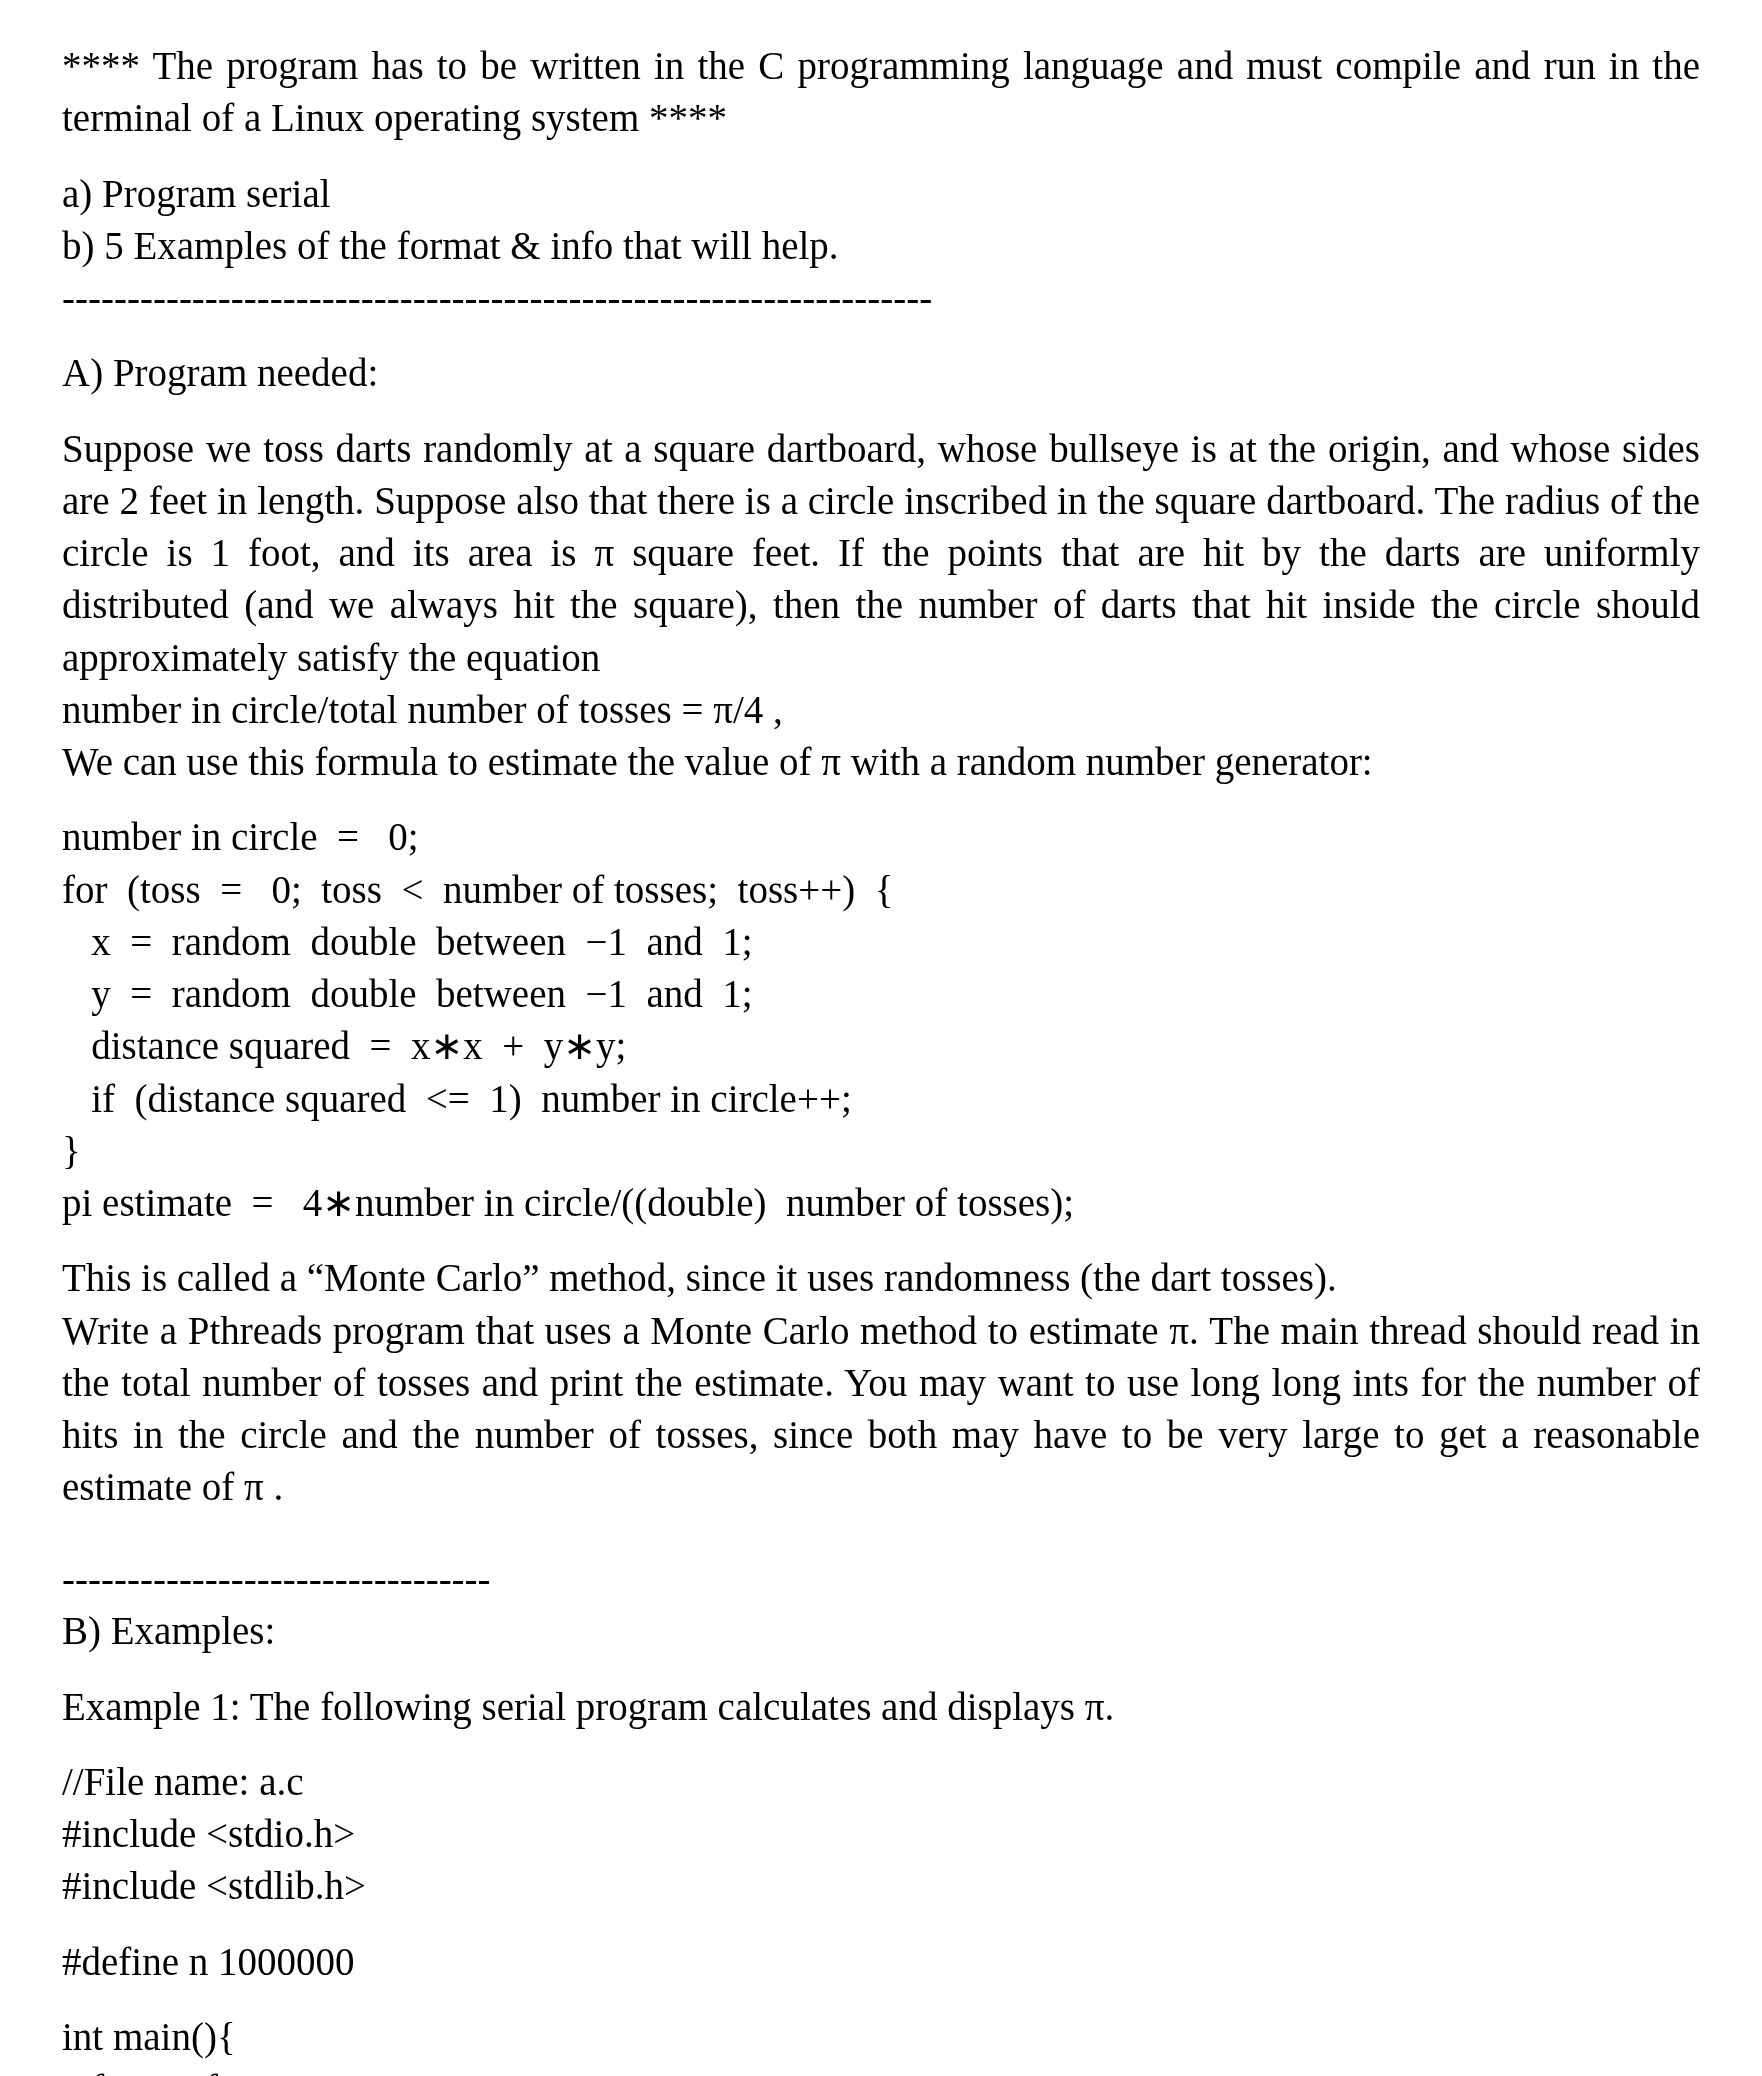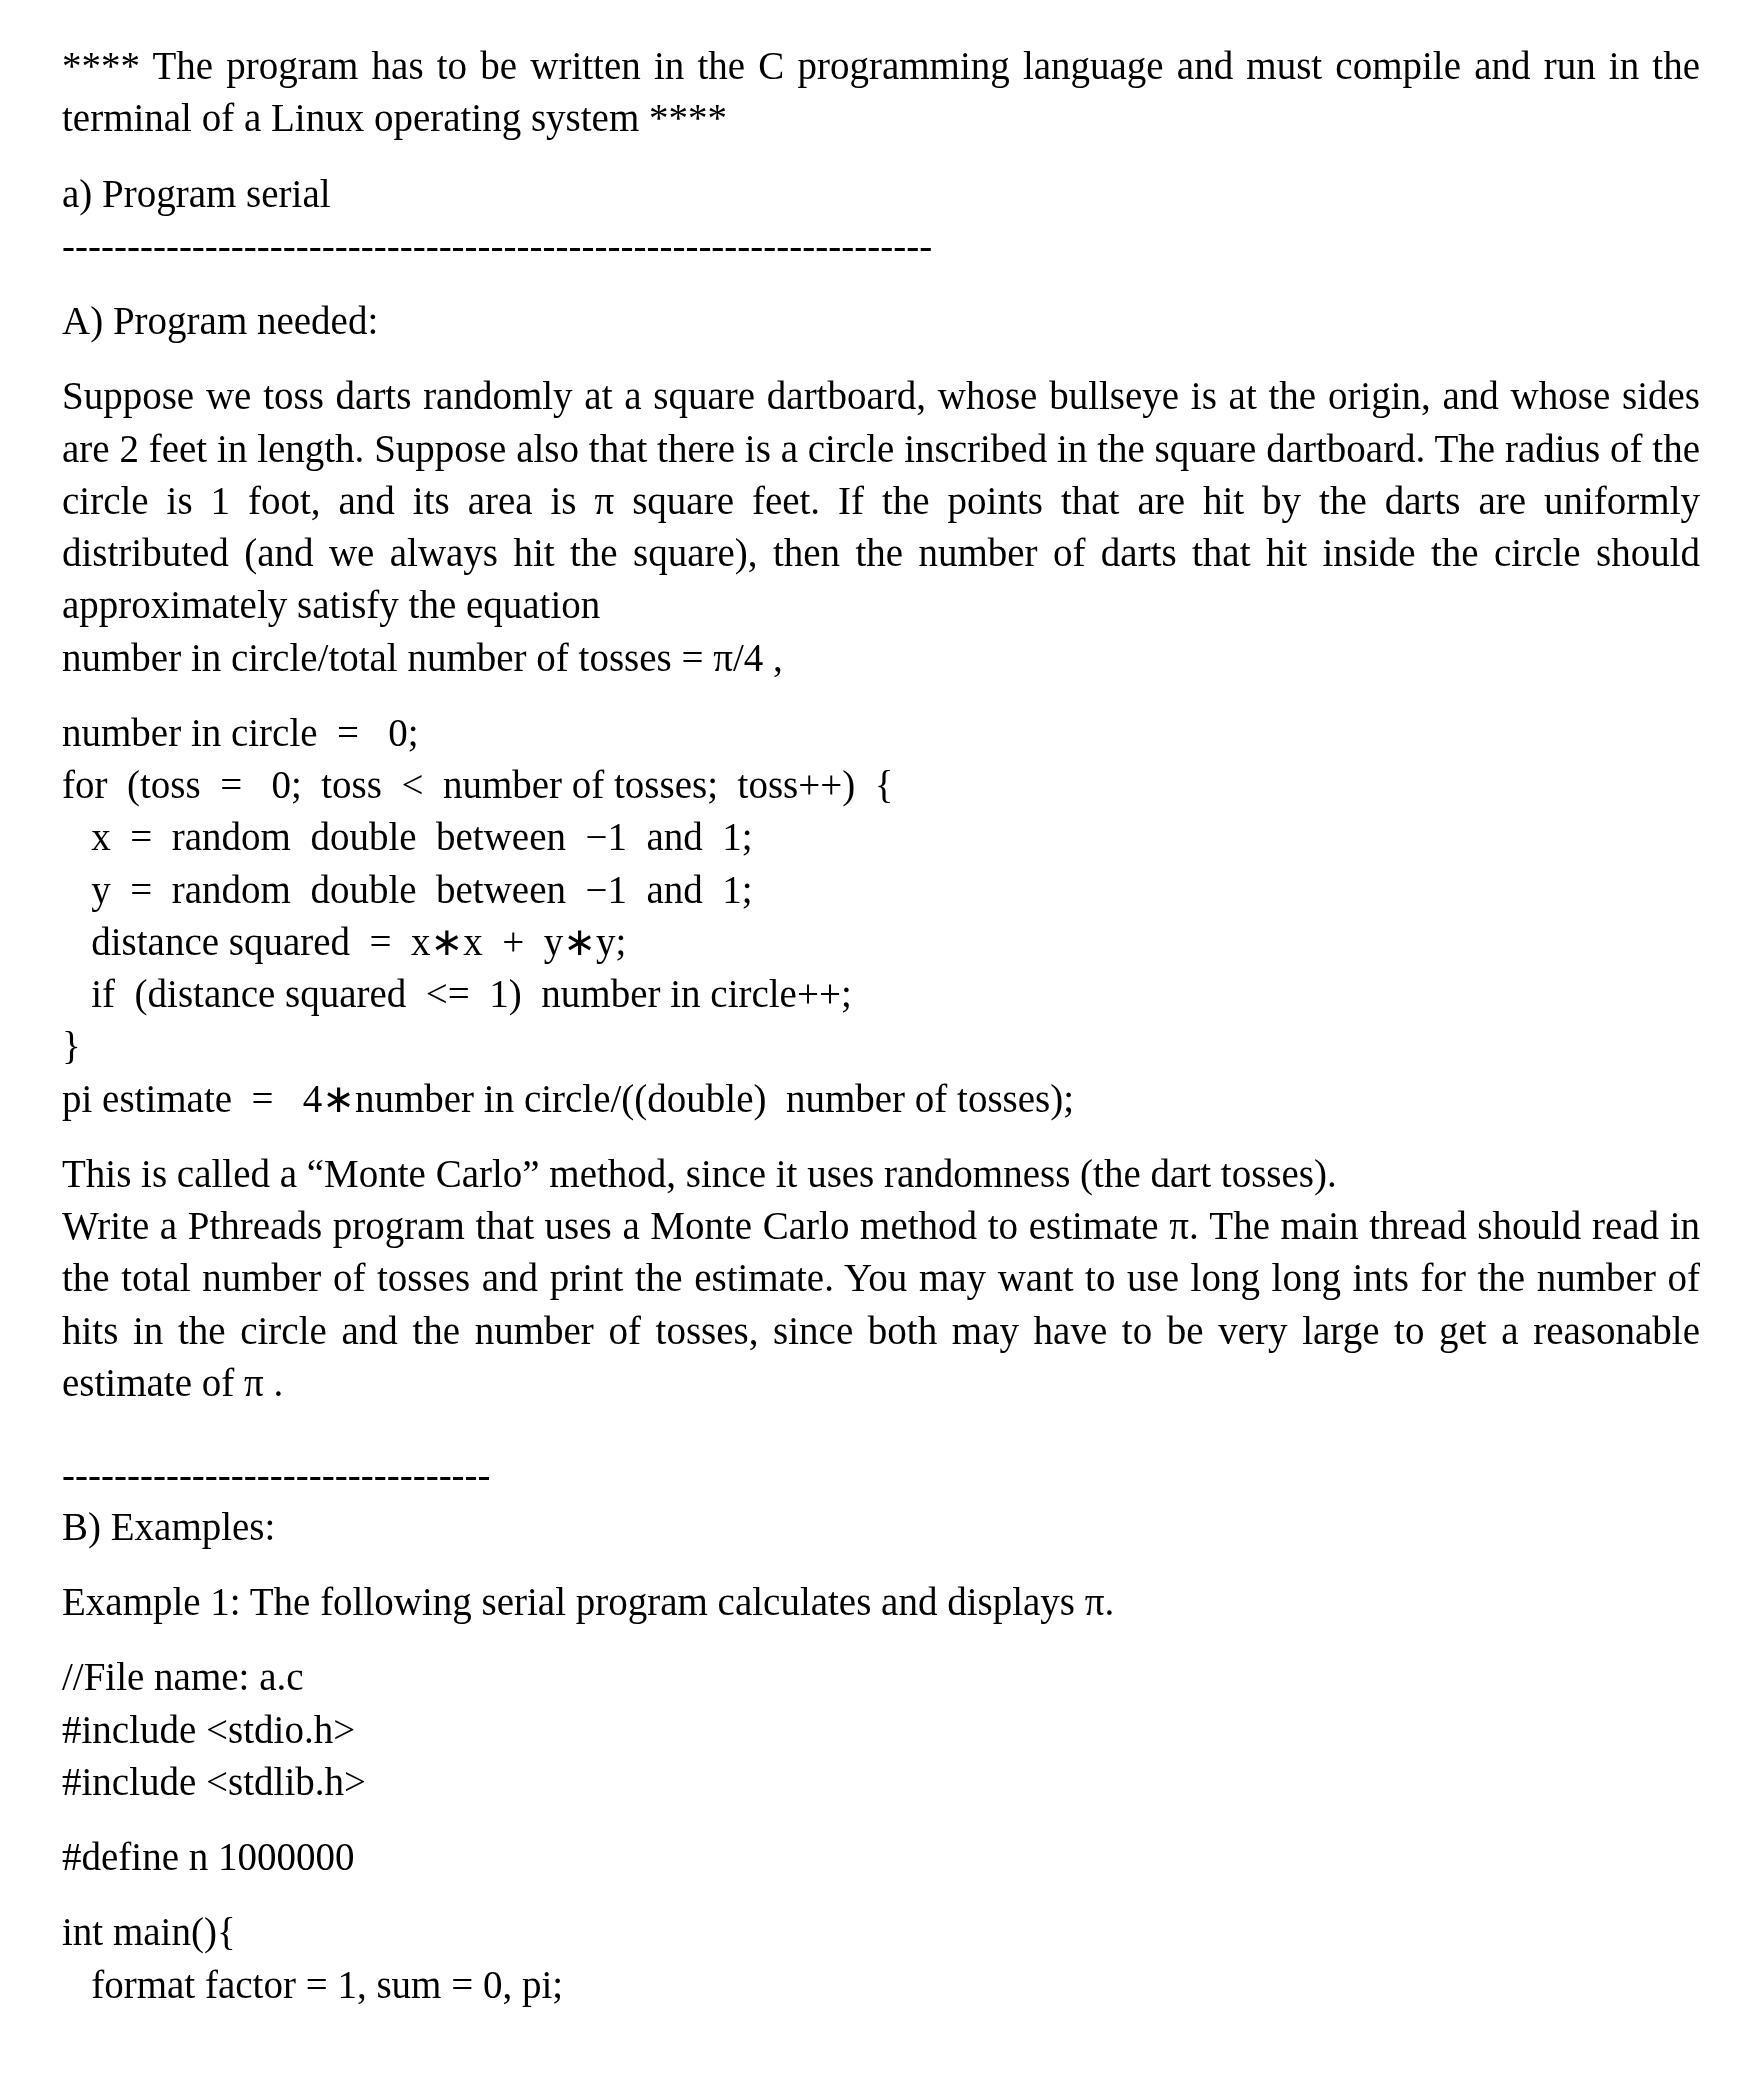--- a/index.html
+++ b/index.html
@@ -50,30 +50,32 @@
 <body>
 
 <div class="page">
   <div class="doc">
 
     <p class="para justify">**** The program has to be written in the C programming language and must compile and run in the terminal of a Linux operating system ****</p>
 
     <div class="blank"></div>
 
     <p class="para">a) Program serial</p>
+    <p class="para">b) 5 Examples of the format &amp; info that will help.</p>
     <p class="para rule">-------------------------------------------------------------------</p>
 
     <div class="blank"></div>
 
     <p class="para">A) Program needed:</p>
 
     <div class="blank"></div>
 
     <p class="para justify">Suppose we toss darts randomly at a square dartboard, whose bullseye is at the origin, and whose sides are 2 feet in length. Suppose also that there is a circle inscribed in the square dartboard. The radius of the circle is 1 foot, and its area is π square feet. If the points that are hit by the darts are uniformly distributed (and we always hit the square), then the number of darts that hit inside the circle should approximately satisfy the equation</p>
     <p class="para">number in circle/total number of tosses = π/4 ,</p>
+    <p class="para">We can use this formula to estimate the value of π with a random number generator:</p>
 
     <div class="blank"></div>
 
     <p class="para code-line">number in circle  =   0;</p>
     <p class="para code-line">for  (toss  =   0;  toss  &lt;  number of tosses;  toss++)  {</p>
     <p class="para code-line">   x  =  random  double  between  −1  and  1;</p>
     <p class="para code-line">   y  =  random  double  between  −1  and  1;</p>
     <p class="para code-line">   distance squared  =  x∗x  +  y∗y;</p>
     <p class="para code-line">   if  (distance squared  &lt;=  1)  number in circle++;</p>
     <p class="para code-line">}</p>

